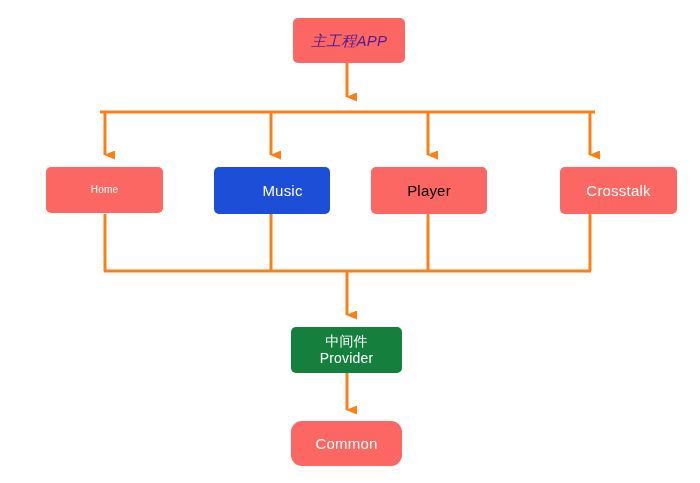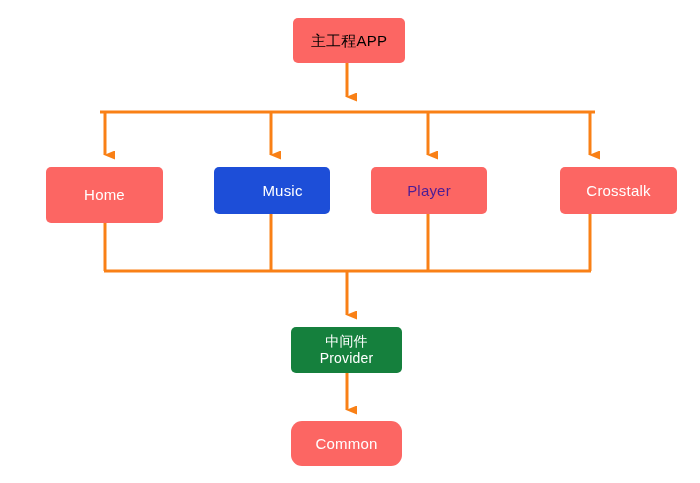--- a/index.html
+++ b/index.html
@@ -47,22 +47,22 @@
     left: 293px;
     top: 18px;
     width: 112px;
     height: 45px;
     font-size: 15px;
   }
   .n-home {
     left: 46px;
     top: 167px;
     width: 117px;
-    height: 56px;
-    font-size: 15px;
+    height: 46px;
+    font-size: 10px;
   }
   .n-music {
     left: 214px;
     top: 167px;
     width: 116px;
     height: 47px;
     font-size: 15px;
   }
   .n-player {
     left: 371px;
@@ -127,33 +127,33 @@
       <path d="M590,214 L590,271"></path>
 
       <path d="M104,271 L591,271"></path>
 
       <path d="M347,271 L347,315" marker-end="url(#arrowhead)"></path>
 
       <path d="M347,373 L347,410" marker-end="url(#arrowhead)"></path>
     </g>
   </svg>
 
-  <div class="node n-root" style="background: rgb(252, 102, 99); color: #000000;">
+  <div class="node n-root" style="background: rgb(252, 102, 99); color: #4c1d95; font-style: italic;">
     <span class="node-label">主工程APP</span>
   </div>
 
   <div class="node n-home" style="background: rgb(252, 102, 99); color: rgb(255, 255, 255);">
     <span class="node-label">Home</span>
   </div>
 
   <div class="node n-music" style="background: #1d4ed8; color: rgb(255, 255, 255); padding-left: 21px;">
     <span class="node-label">Music</span>
   </div>
 
-  <div class="node n-player" style="background: rgb(252, 102, 99); color: #4c1d95;">
+  <div class="node n-player" style="background: rgb(252, 102, 99); color: #000000;">
     <span class="node-label">Player</span>
   </div>
 
   <div class="node n-crosstalk" style="background: rgb(252, 102, 99); color: rgb(255, 255, 255);">
     <span class="node-label">Crosstalk</span>
   </div>
 
   <div class="node n-provider" style="background: #15803d; color: rgb(255, 255, 255);">
     <span class="node-label">中间件
 Provider</span>

